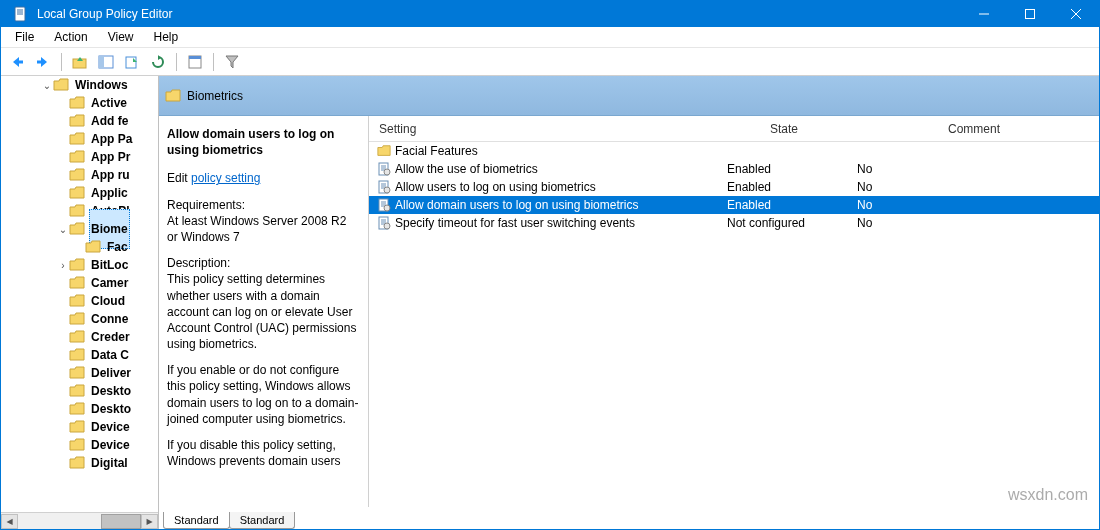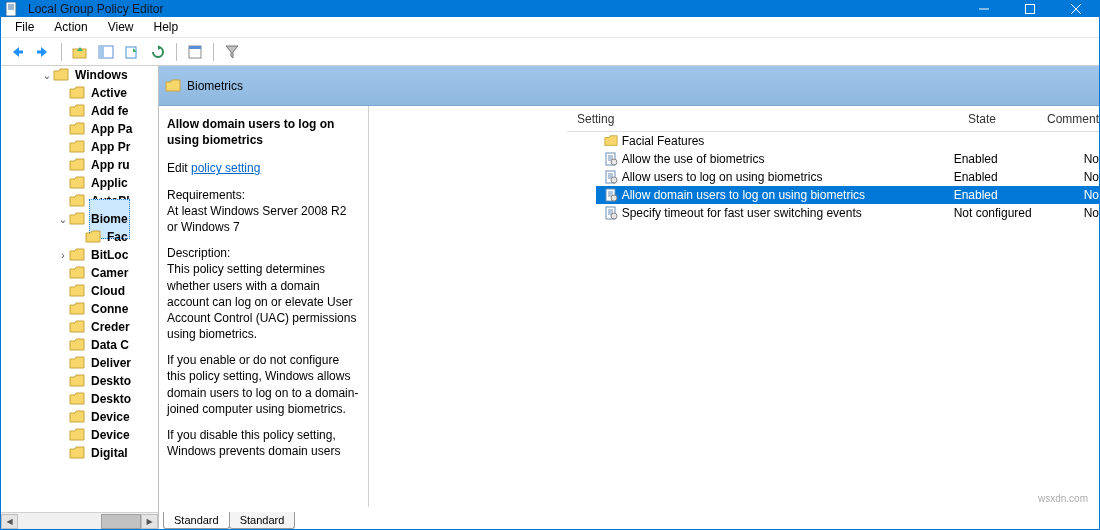--- a/index.html
+++ b/index.html
@@ -1,20 +1,20 @@
 <!DOCTYPE html>
 <html><head>
 <meta charset="utf-8">
 <style>
   * { box-sizing: border-box; margin: 0; padding: 0; font-family: "Segoe UI", Tahoma, sans-serif; }
   body { width: 1100px; height: 530px; background: #fff; overflow: hidden; font-size: 12px; color: #000; }
   .window { width: 1100px; height: 530px; display: flex; flex-direction: column; border: 1px solid #0078d7; }
 
   
-  .titlebar { height: 16px; background: #0078d7; color: #0f172a; display: flex; align-items: center; padding-left: 3px; }
+  .titlebar { height: 26px; background: #0078d7; color: #ffffff; display: flex; align-items: center; padding-left: 12px; }
   .titlebar .app-icon { width: 16px; height: 16px; margin-right: 8px; }
   .titlebar .title { flex: 1; font-size: 12px; }
   .titlebar .win-btns { display: flex; }
   .titlebar .win-btn { width: 46px; height: 30px; display: flex; align-items: center; justify-content: center; }
   .titlebar .win-btn svg { stroke: #fff; fill: none; }
 
   
   .menubar { height: 21px; display: flex; align-items: center; padding: 0 6px; gap: 4px; border-bottom: 1px solid #e6e6e6; }
   .menubar .menu-item { padding: 2px 8px; }
 
@@ -41,40 +41,40 @@
   
   .content { flex: 1; display: flex; flex-direction: column; overflow: hidden; }
   .content-header { height: 40px; background: linear-gradient(#9fc6ea, #8fb8df); border-bottom: 1px solid #7aa7cf; display: flex; align-items: center; padding-left: 6px; gap: 6px; font-size: 12px; }
   .content-body { flex: 1; display: flex; overflow: hidden; }
 
   .extended-left { width: 210px; padding: 10px 8px; border-right: 1px solid #d0d0d0; overflow: hidden; font-size: 12px; line-height: 1.35; }
   .extended-left .selected-title { font-weight: bold; margin-bottom: 12px; }
   .extended-left a { color: #0066cc; text-decoration: underline; }
   .extended-left p { margin-bottom: 10px; }
 
-  .settings-pane { flex: 1; overflow: hidden; display:flex; flex-direction:column;align-items:flex-end; }
+  .settings-pane { flex: 1; overflow: hidden; display:flex; flex-direction:column; }
   .columns { display: flex; height: 26px; align-items: center; border-bottom: 1px solid #e0e0e0; font-size: 12px; color:#333; }
   .col-setting { width: 350px; padding-left: 10px; }
   .col-state   { width: 130px; text-align: center; }
   .col-comment { flex: 1; text-align: center; }
   .items { flex:1; }
   .item { display: flex; height: 18px; align-items: center; font-size: 12px; }
   .item .c1 { width: 350px; padding-left: 8px; display: flex; align-items: center; gap: 4px; }
   .item .c2 { width: 130px; padding-left: 8px; }
   .item .c3 { flex: 1; padding-left: 8px; }
   .item.selected { background: #0078d7; color: #fff; }
   .policy-icon { width: 14px; height: 14px; flex-shrink: 0; }
 
   
   .tabs { height: 22px; display: flex; align-items: flex-end; padding-left: 4px; }
   .tab { border: 1px solid #999; border-top: none; padding: 2px 10px; font-size: 11px; background: #f4f4f4; margin-right: -1px; border-radius: 0 0 3px 3px; position: relative; }
   .tab.active { background: #fff; }
 
   
-  .wm { position: absolute; right: 12px; bottom: 26px; font-size: 10px; color: #888; opacity: 0.7; }
+  .wm { position: absolute; right: 12px; bottom: 26px; font-size: 16px; color: #888; opacity: 0.7; }
 </style>
 </head>
 <body>
 
 <div class="window">
 
   <div class="titlebar">
     <svg class="app-icon" viewBox="0 0 16 16">
       <rect x="2" y="1" width="10" height="14" rx="1" fill="#fff" stroke="#fff" stroke-width="0"></rect>
       <rect x="2" y="1" width="10" height="14" rx="1" fill="none" stroke="#3a6ea5" stroke-width="1"></rect>

